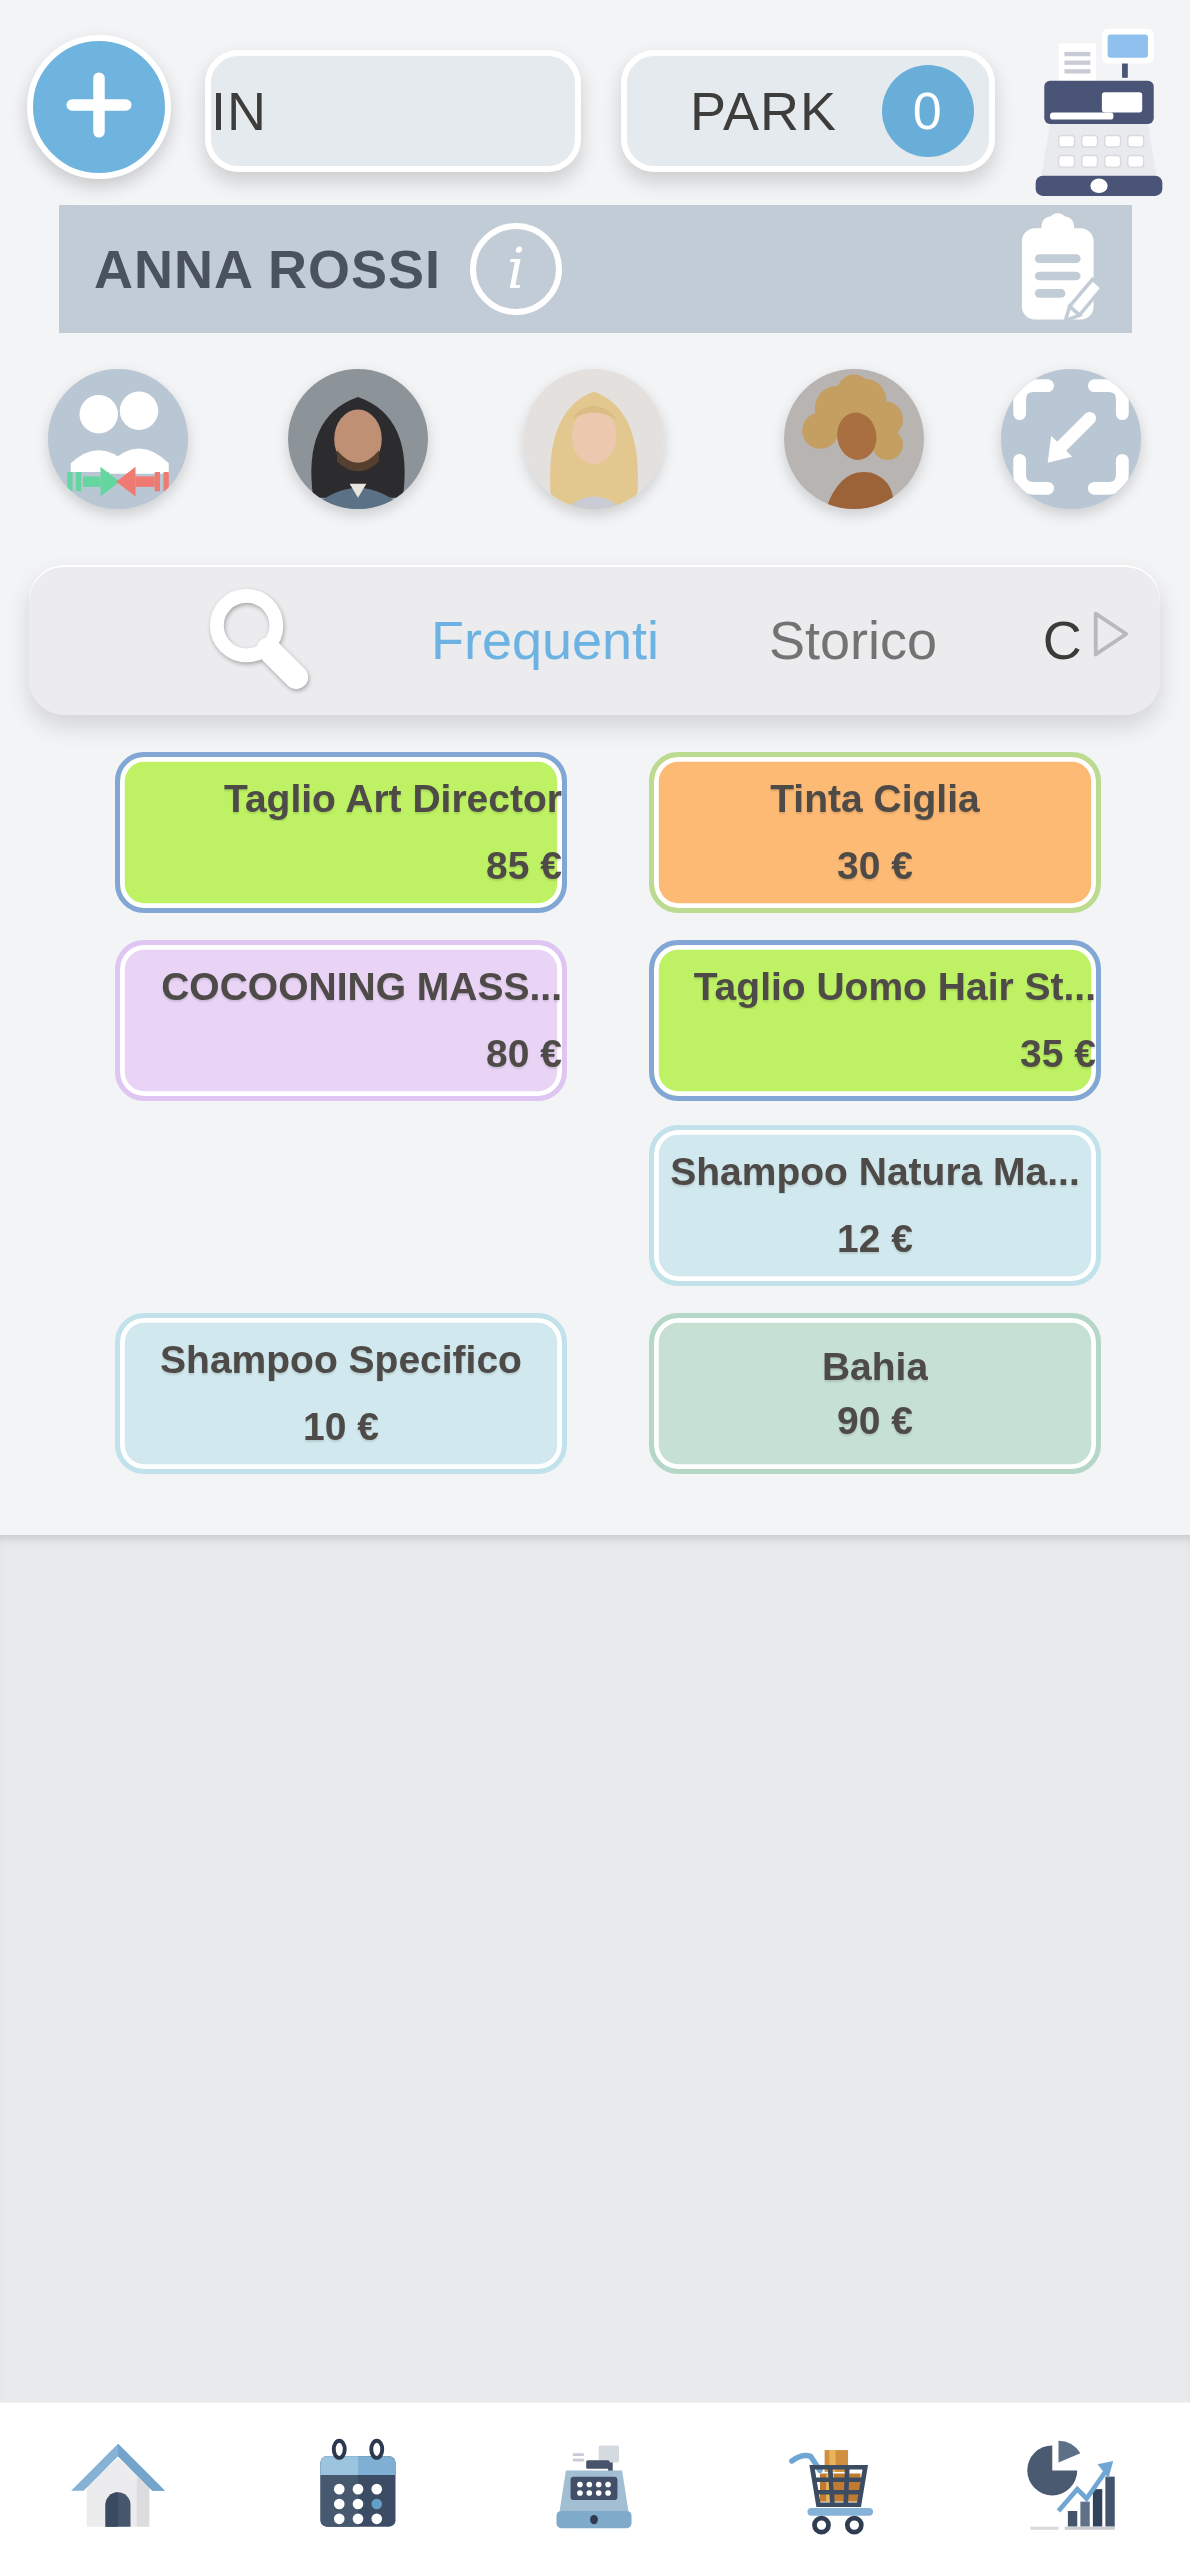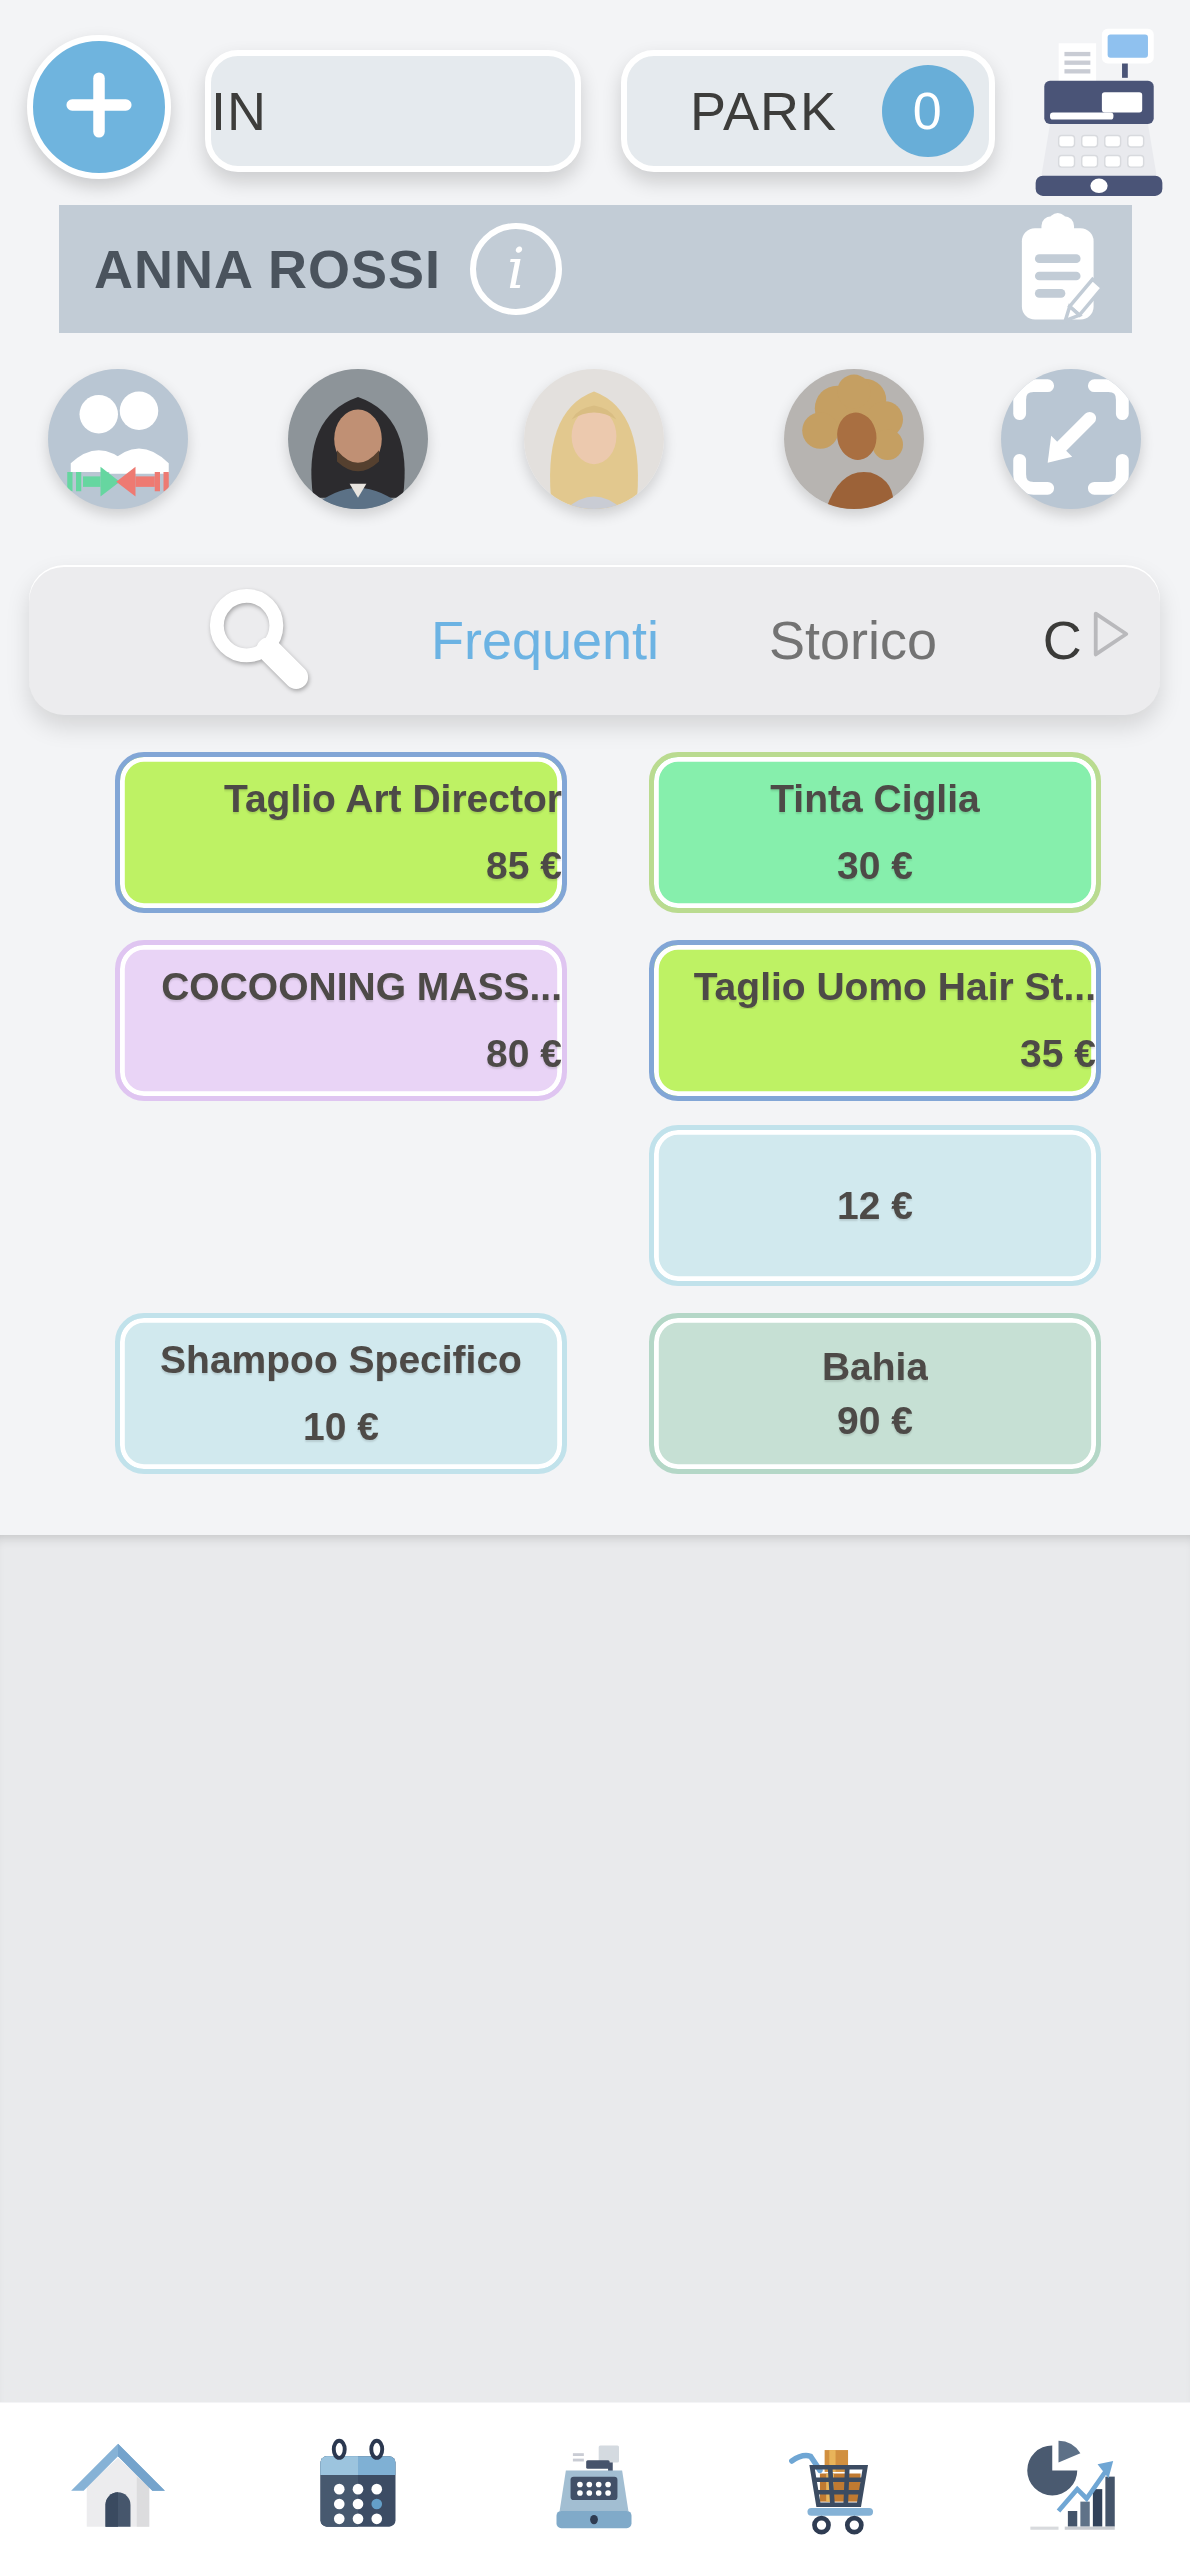--- a/index.html
+++ b/index.html
@@ -50,21 +50,21 @@
   .tab-stor{left:711px;width:226px;color:#737373;}
   .tab-more{left:987px;width:144px;color:#3b3b39;gap:7.7px;}
 
   
   .card{position:absolute;width:452px;height:161px;border-radius:29px;
     box-shadow:inset 0 0 0 4.8px #fff;display:flex;flex-direction:column;align-items:center;
     justify-content:center;gap:23px;cursor:pointer;}
   .card .t{font-size:39px;font-weight:700;color:#4d4a47;text-shadow:0 1.9px 1.9px rgba(0,0,0,.12);
     white-space:nowrap;max-width:422px;overflow:hidden;}
   .c-blue {background:#bef264;border:5.8px solid #82a6d6;align-items:flex-end;}
-  .c-green{background:#86efac;border:5.8px solid #badb90;}
+  .c-green{background:#fdba74;border:5.8px solid #badb90;}
   .c-lav  {background:#e9d4f6;border:5.8px solid #dfc5f1;}
   .c-cyan {background:#d1e9ee;border:5.8px solid #c1e2eb;}
   .c-mint {background:#c6e0d4;border:5.8px solid #b4d7c7;}
   .p1{left:115px;top:752px;} .p2{left:649px;top:752px;}
   .p3{left:115px;top:940px;align-items:flex-end;} .p4{left:649px;top:940px;}
   .p5{left:115px;top:1125px;} .p6{left:649px;top:1125px;}
   .p7{left:115px;top:1313px;} .p8{left:649px;top:1313px;gap:10px;}
 
   
   .band{position:absolute;left:0;top:1535px;width:1190px;height:867px;background:#e9eaec;
@@ -269,20 +269,21 @@
   </div>
   <div class="card c-lav p3">
     <span class="t">COCOONING MASS...</span>
     <span class="t">80 €</span>
   </div>
   <div class="card c-blue p4">
     <span class="t">Taglio Uomo Hair St...</span>
     <span class="t">35 €</span>
   </div>
   <div class="card c-cyan p6">
+    <span class="t">Shampoo Natura Ma...</span>
     <span class="t">12 €</span>
   </div>
   <div class="card c-cyan p7">
     <span class="t">Shampoo Specifico</span>
     <span class="t">10 €</span>
   </div>
   <div class="card c-mint p8">
     <span class="t">Bahia</span>
     <span class="t">90 €</span>
   </div>

